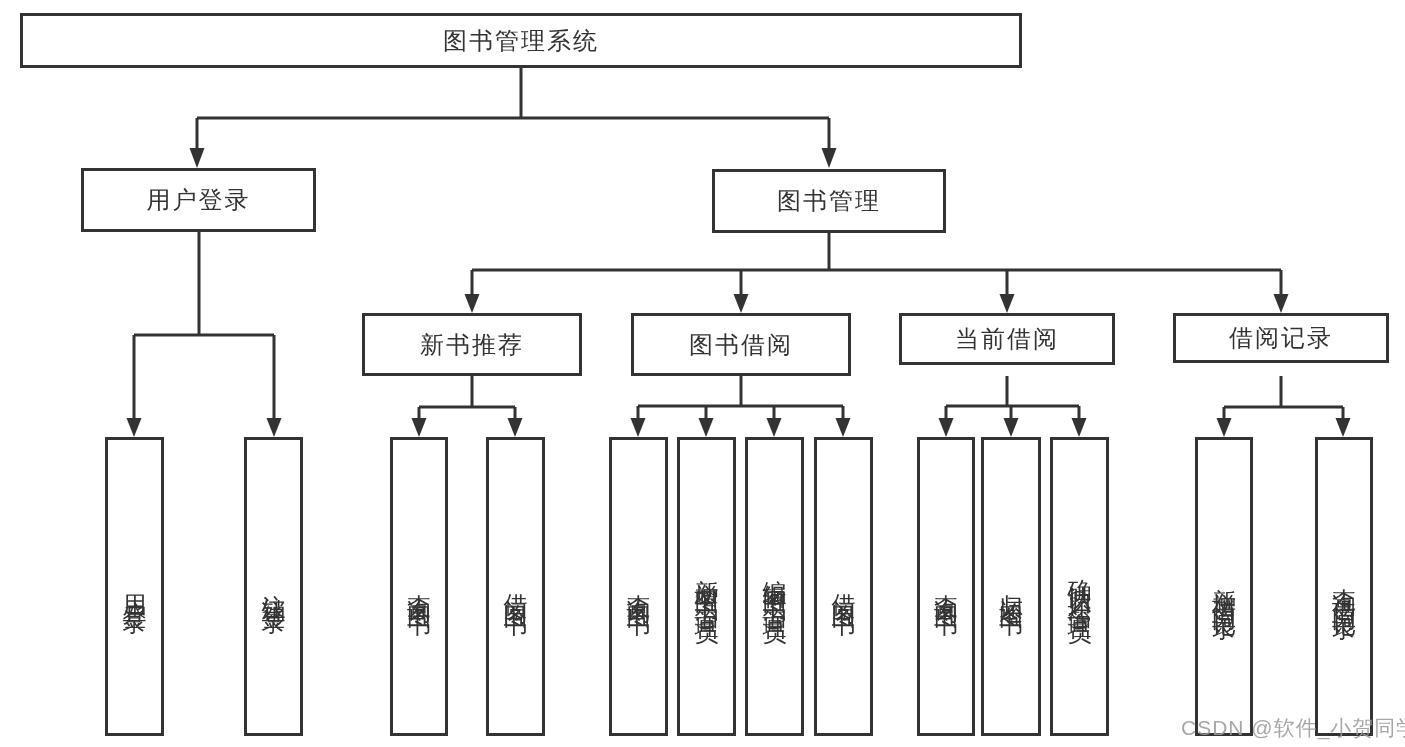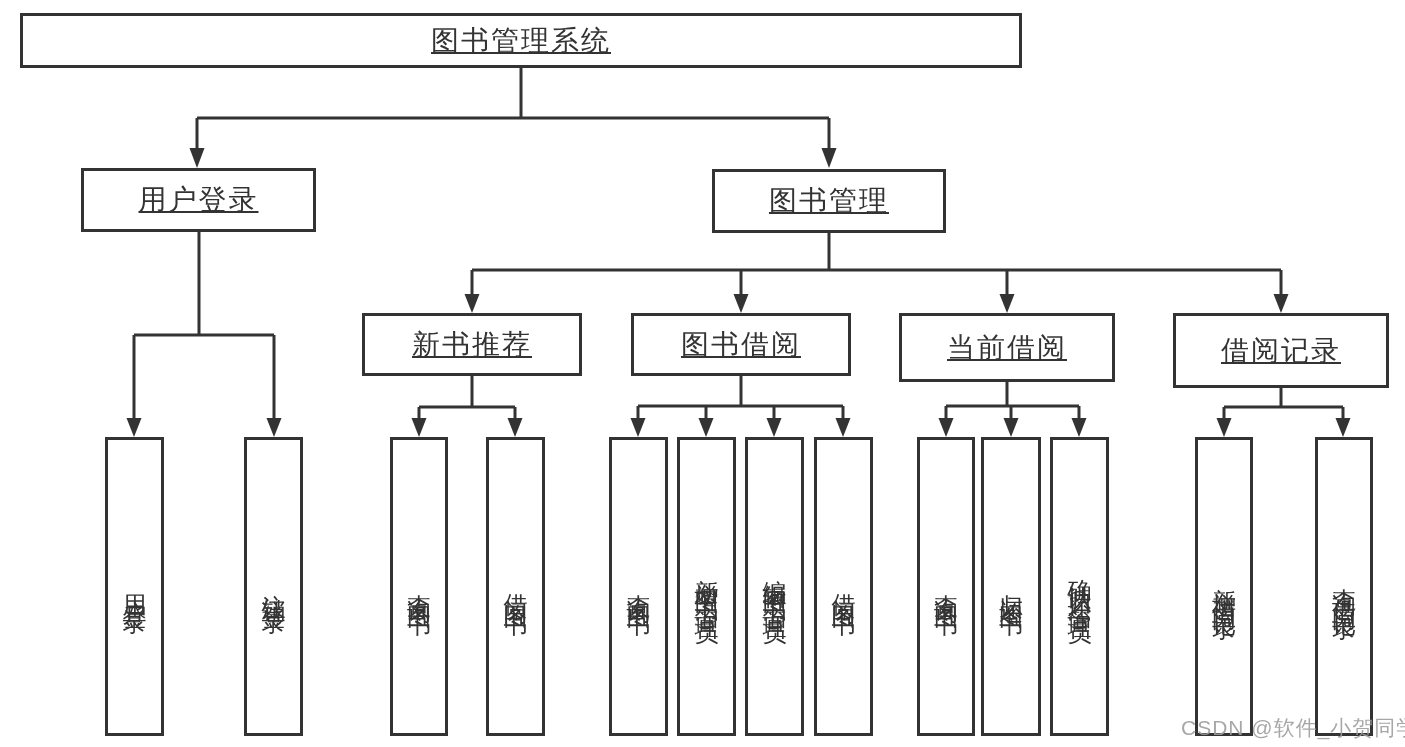--- a/index.html
+++ b/index.html
@@ -21,21 +21,21 @@
     position: absolute;
     box-sizing: border-box;
     background: #ffffff;
     border: 3px solid #333333;
     color: #333333;
     display: flex;
     align-items: center;
     justify-content: center;
     text-align: center;
   }
-  .h-box { font-size: 28px; letter-spacing: 2px; white-space: nowrap; text-decoration: underline; }
+  .h-box { font-size: 24px; letter-spacing: 2px; white-space: nowrap; }
   .v-box .v-text {
     writing-mode: vertical-rl;
     font-size: 24px;
     letter-spacing: 6px;
     line-height: 1;
     white-space: nowrap;
   }
   #watermark {
     position: absolute;
     left: 1181px;
@@ -127,24 +127,24 @@
   <div class="box h-box" style="left:362px; top:313px; width:220px; height:63px;">
     <span>新书推荐</span>
   </div>
 
   <div class="box h-box" style="left:712px; top:169px; width:234px; height:64px;">
     <span>图书管理</span>
   </div>
   <div class="box h-box" style="left:631px; top:313px; width:220px; height:63px;align-items:center;">
     <span>图书借阅</span>
   </div>
-  <div class="box h-box" style="left:899px; top:313px; width:216px; height:69px;">
+  <div class="box h-box" style="left:899px; top:313px; width:216px; height:52px;">
     <span>当前借阅</span>
   </div>
-  <div class="box h-box" style="left:1173px; top:313px; width:216px; height:75px;text-align:right;">
+  <div class="box h-box" style="left:1173px; top:313px; width:216px; height:50px;text-align:right;">
     <span>借阅记录</span>
   </div>
 
   <div class="box v-box" style="left:105px; top:437px; width:59px; height:299px;">
     <span class="v-text">用户登录</span>
   </div>
   <div class="box v-box" style="left:244px; top:437px; width:59px; height:299px;">
     <span class="v-text">注销登录</span>
   </div>
 

